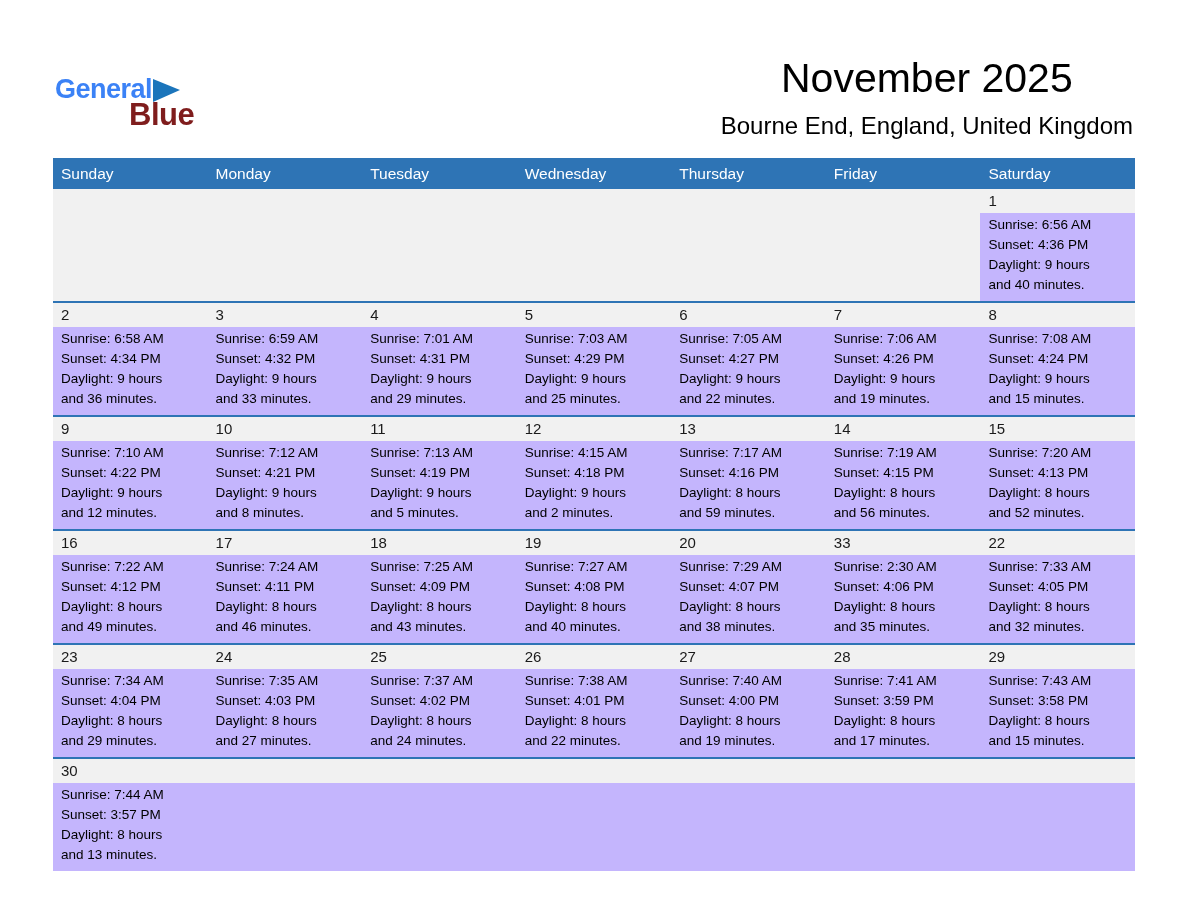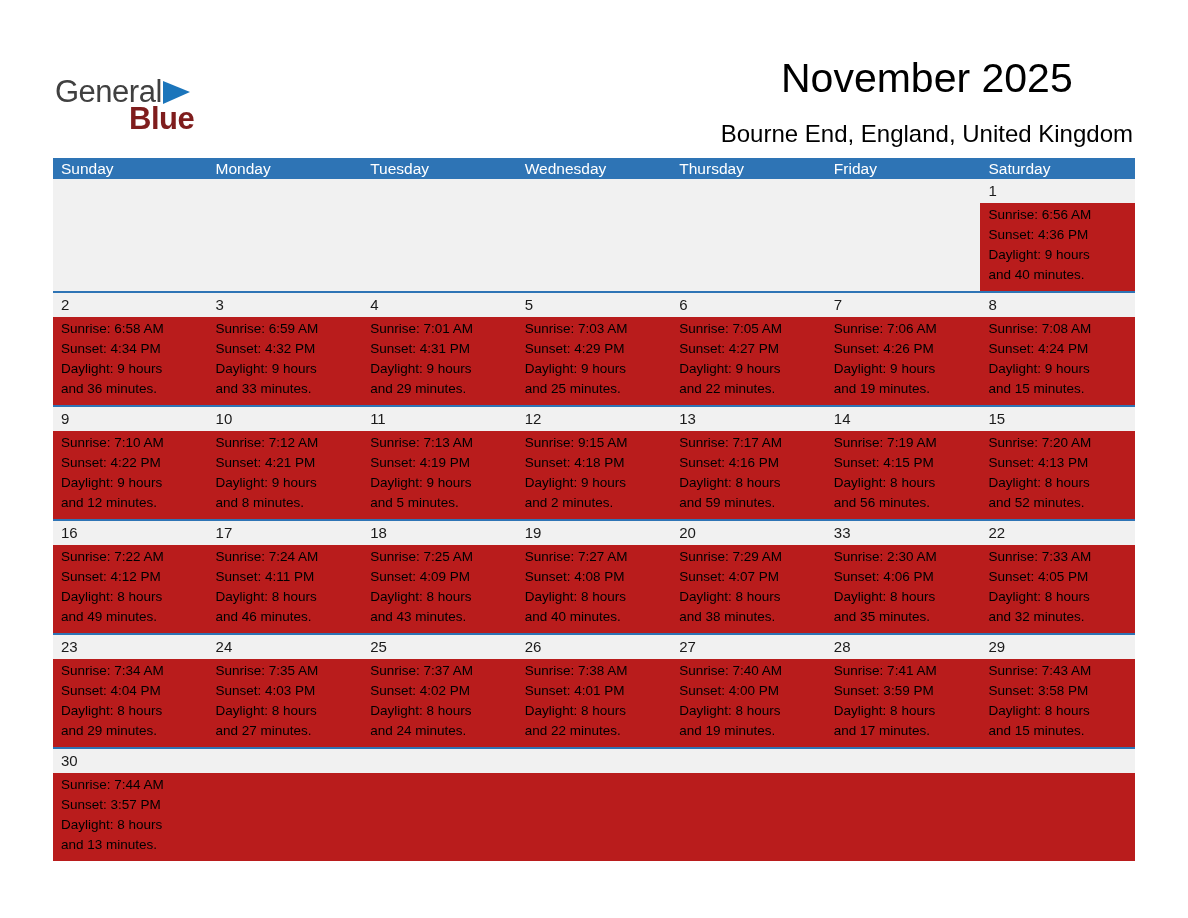--- a/index.html
+++ b/index.html
@@ -21,23 +21,23 @@
     position: relative;
     height: 158px;
   }
   .logo {
     position: absolute;
     left: 2px;
     top: 76px;
   }
   .logo-row { display: flex; align-items: center; }
   .logo-general {
-    font-size: 31px;
-    font-weight: normal;
-    color: #404040;
+    font-size: 27px;
+    font-weight: bold;
+    color: #3b82f6;
     letter-spacing: -0.5px;
     line-height: 1;
   }
   .logo-tri { margin-left: 1px; margin-top: 2px; }
   .logo-blue {
     font-size: 31px;
     font-weight: bold;
     color: #7f1d1d;
     letter-spacing: -0.5px;
     line-height: 1;
@@ -51,31 +51,31 @@
     text-align: center;
   }
   .cal-title {
     font-size: 41px;
     line-height: 1.0;
     color: #000;
     font-weight: normal;
   }
   .cal-subtitle {
     font-size: 24px;
-    margin-top: 21px;
+    margin-top: 13px;
     color: #000;
     font-weight: normal;
   }
   
   .weekday-header {
     display: grid;
     grid-template-columns: repeat(7, 1fr);
     background: #2E74B5;
     color: #fff;
-    height: 21px;
+    height: 31px;
     align-items: center;
   }
   .weekday-header .wd {
     font-size: 15.5px;
     padding-left: 8px;
     font-weight: normal;
   }
   
   .week-row {
     display: grid;
@@ -88,21 +88,21 @@
   .cell .num {
     background: #F1F1F1;
     height: 24px;
     font-size: 15px;
     color: #1a1a1a;
     padding: 3px 0 0 8px;
     flex: 0 0 auto;
   }
   .cell .cbody {
     flex: 1 1 auto;
-    background: #b91c1c;
+    background: #c4b5fd;
     padding: 2px 4px 6px 8px;
     font-size: 13.5px;
     line-height: 20px;
     color: #000;
   }
   .cell.empty-start .cbody { background: #F1F1F1; }
   
   .bottom-gap { height: 56px; background: #fff; }
 </style>
 </head>
@@ -261,21 +261,21 @@
           <div class="cbody">
             <div class="line">Sunrise: 7:13 AM</div>
             <div class="line">Sunset: 4:19 PM</div>
             <div class="line">Daylight: 9 hours</div>
             <div class="line">and 5 minutes.</div>
           </div>
         </div>
         <div class="cell">
           <div class="num">12</div>
           <div class="cbody">
-            <div class="line">Sunrise: 9:15 AM</div>
+            <div class="line">Sunrise: 4:15 AM</div>
             <div class="line">Sunset: 4:18 PM</div>
             <div class="line">Daylight: 9 hours</div>
             <div class="line">and 2 minutes.</div>
           </div>
         </div>
         <div class="cell">
           <div class="num">13</div>
           <div class="cbody">
             <div class="line">Sunrise: 7:17 AM</div>
             <div class="line">Sunset: 4:16 PM</div>

